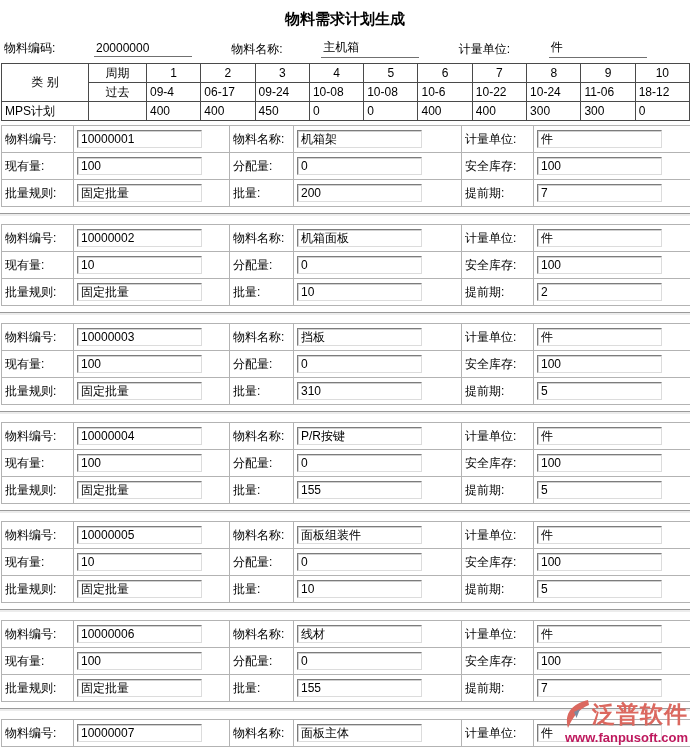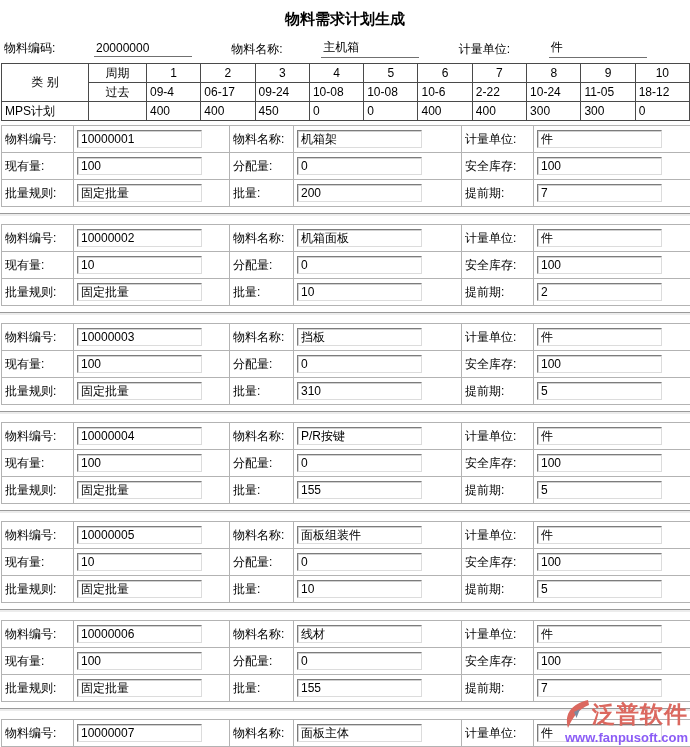--- a/index.html
+++ b/index.html
@@ -97,23 +97,23 @@
     <td class="c">10</td>
   </tr>
   <tr>
     <td class="c">过去</td>
     <td>09-4</td>
     <td>06-17</td>
     <td>09-24</td>
     <td>10-08</td>
     <td>10-08</td>
     <td>10-6</td>
-    <td>2-22</td>
+    <td>10-22</td>
     <td>10-24</td>
-    <td>11-05</td>
+    <td>11-06</td>
     <td>18-12</td>
   </tr>
   <tr>
     <td>MPS计划</td>
     <td></td>
     <td>400</td>
     <td>400</td>
     <td>450</td>
     <td>0</td>
     <td>0</td>
@@ -381,14 +381,14 @@
 </div>
 
 <div class="wm">
   <div class="wm-top">
     <svg width="27" height="30" viewBox="0 0 27 30">
       <path d="M25 1 C9 5 1 14 5 29 C9.5 19 15 10 26 6 Z" fill="#db685f"></path>
       <path d="M11 13 L17 10 L13.5 19 Z" fill="#7b8aa0"></path>
     </svg>
     <span class="wm-brand" style="color: rgb(219, 104, 95);">泛普软件</span>
   </div>
-  <div class="wm-url" style="color: #8b5cf6;">www.fanpusoft.com</div>
+  <div class="wm-url" style="color: #be185d;">www.fanpusoft.com</div>
 </div>
 
 </body></html>

